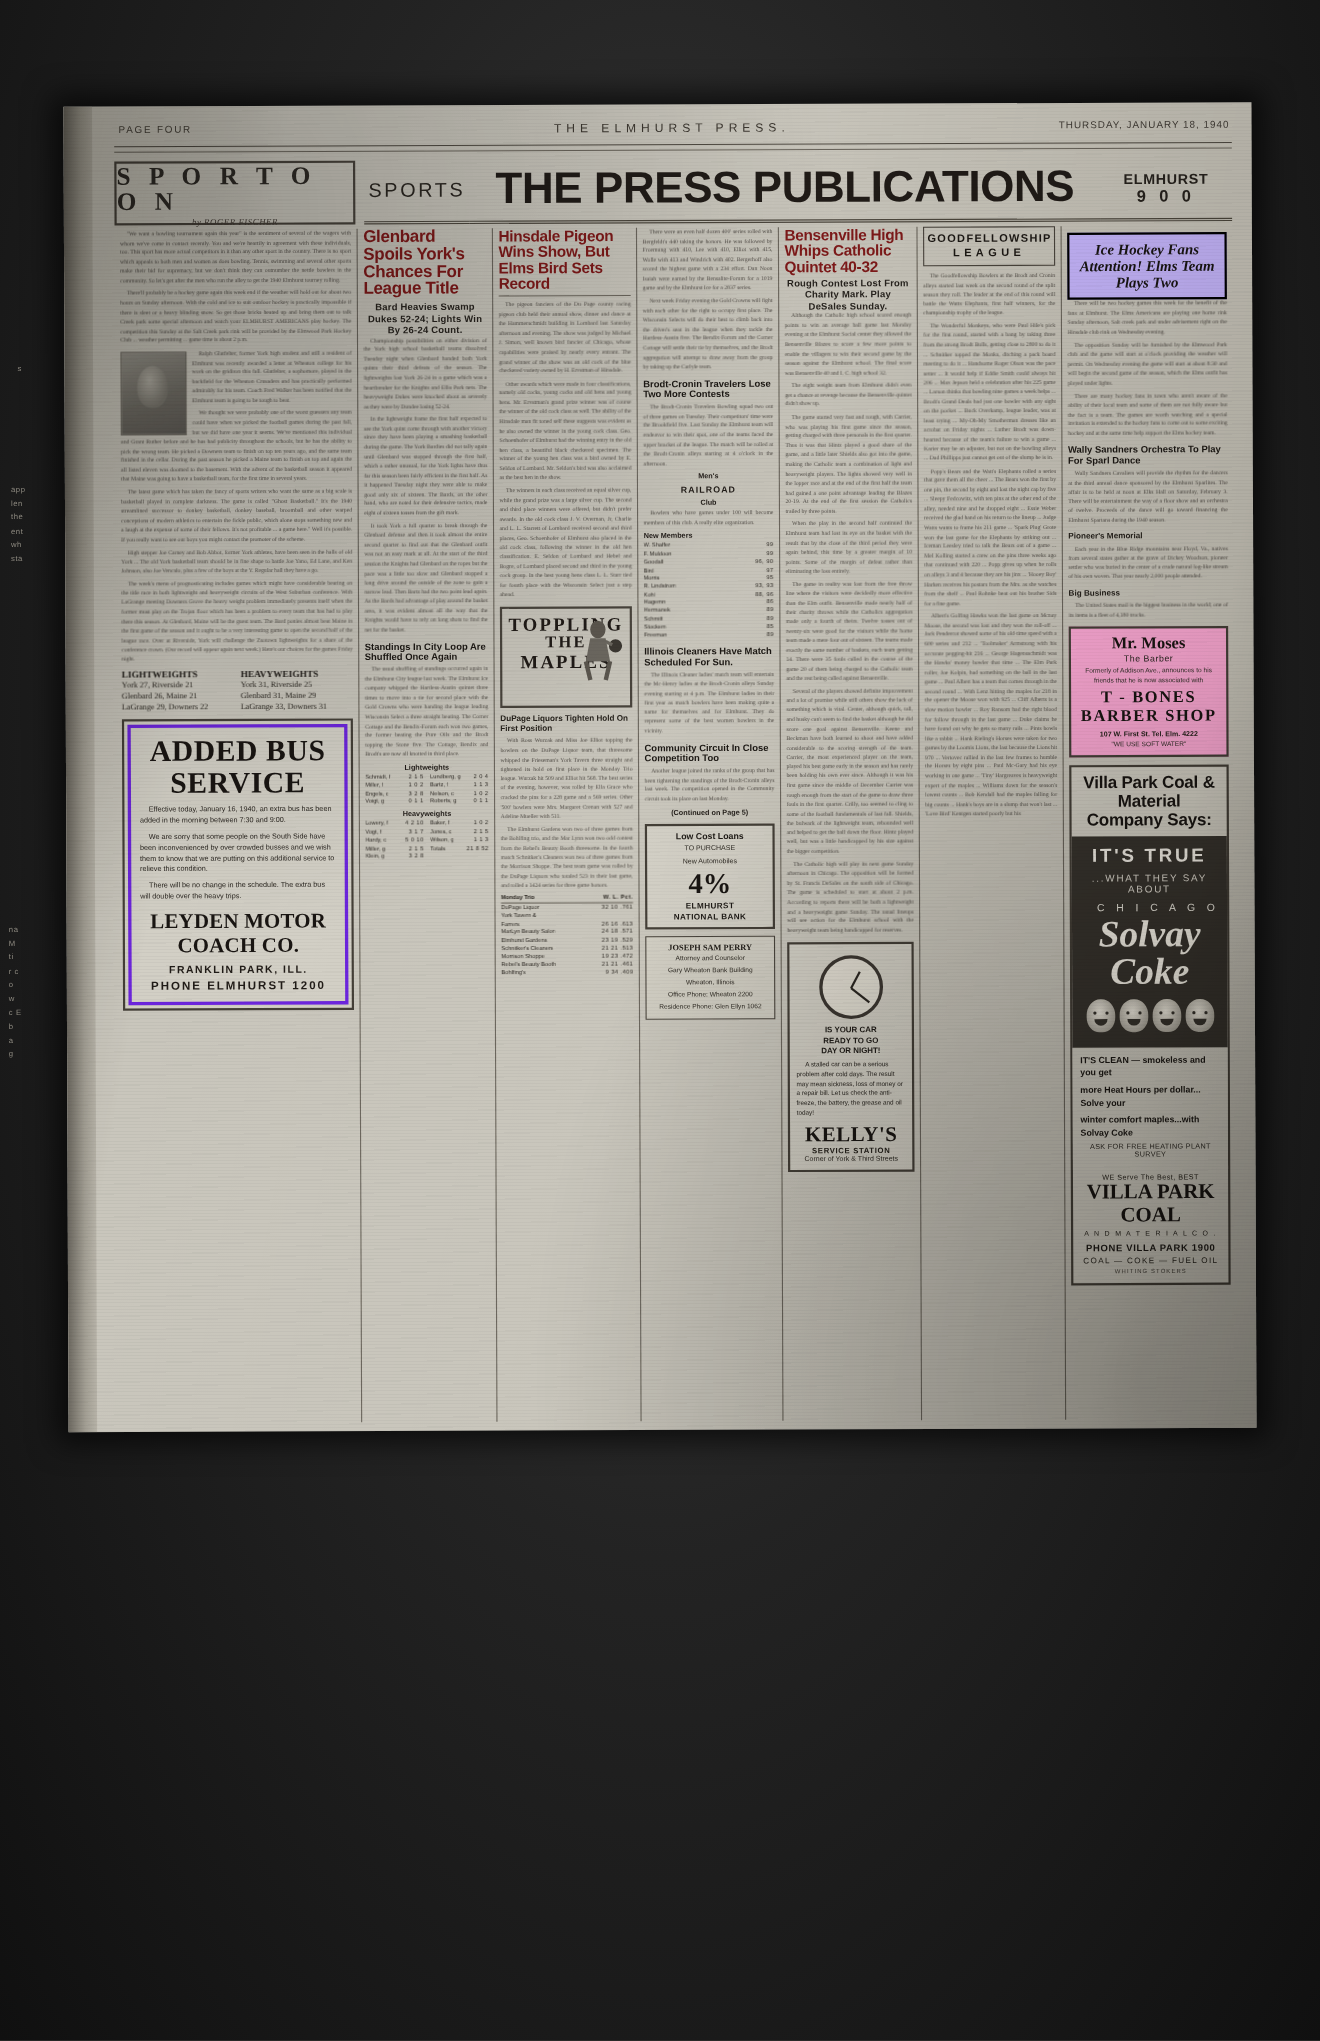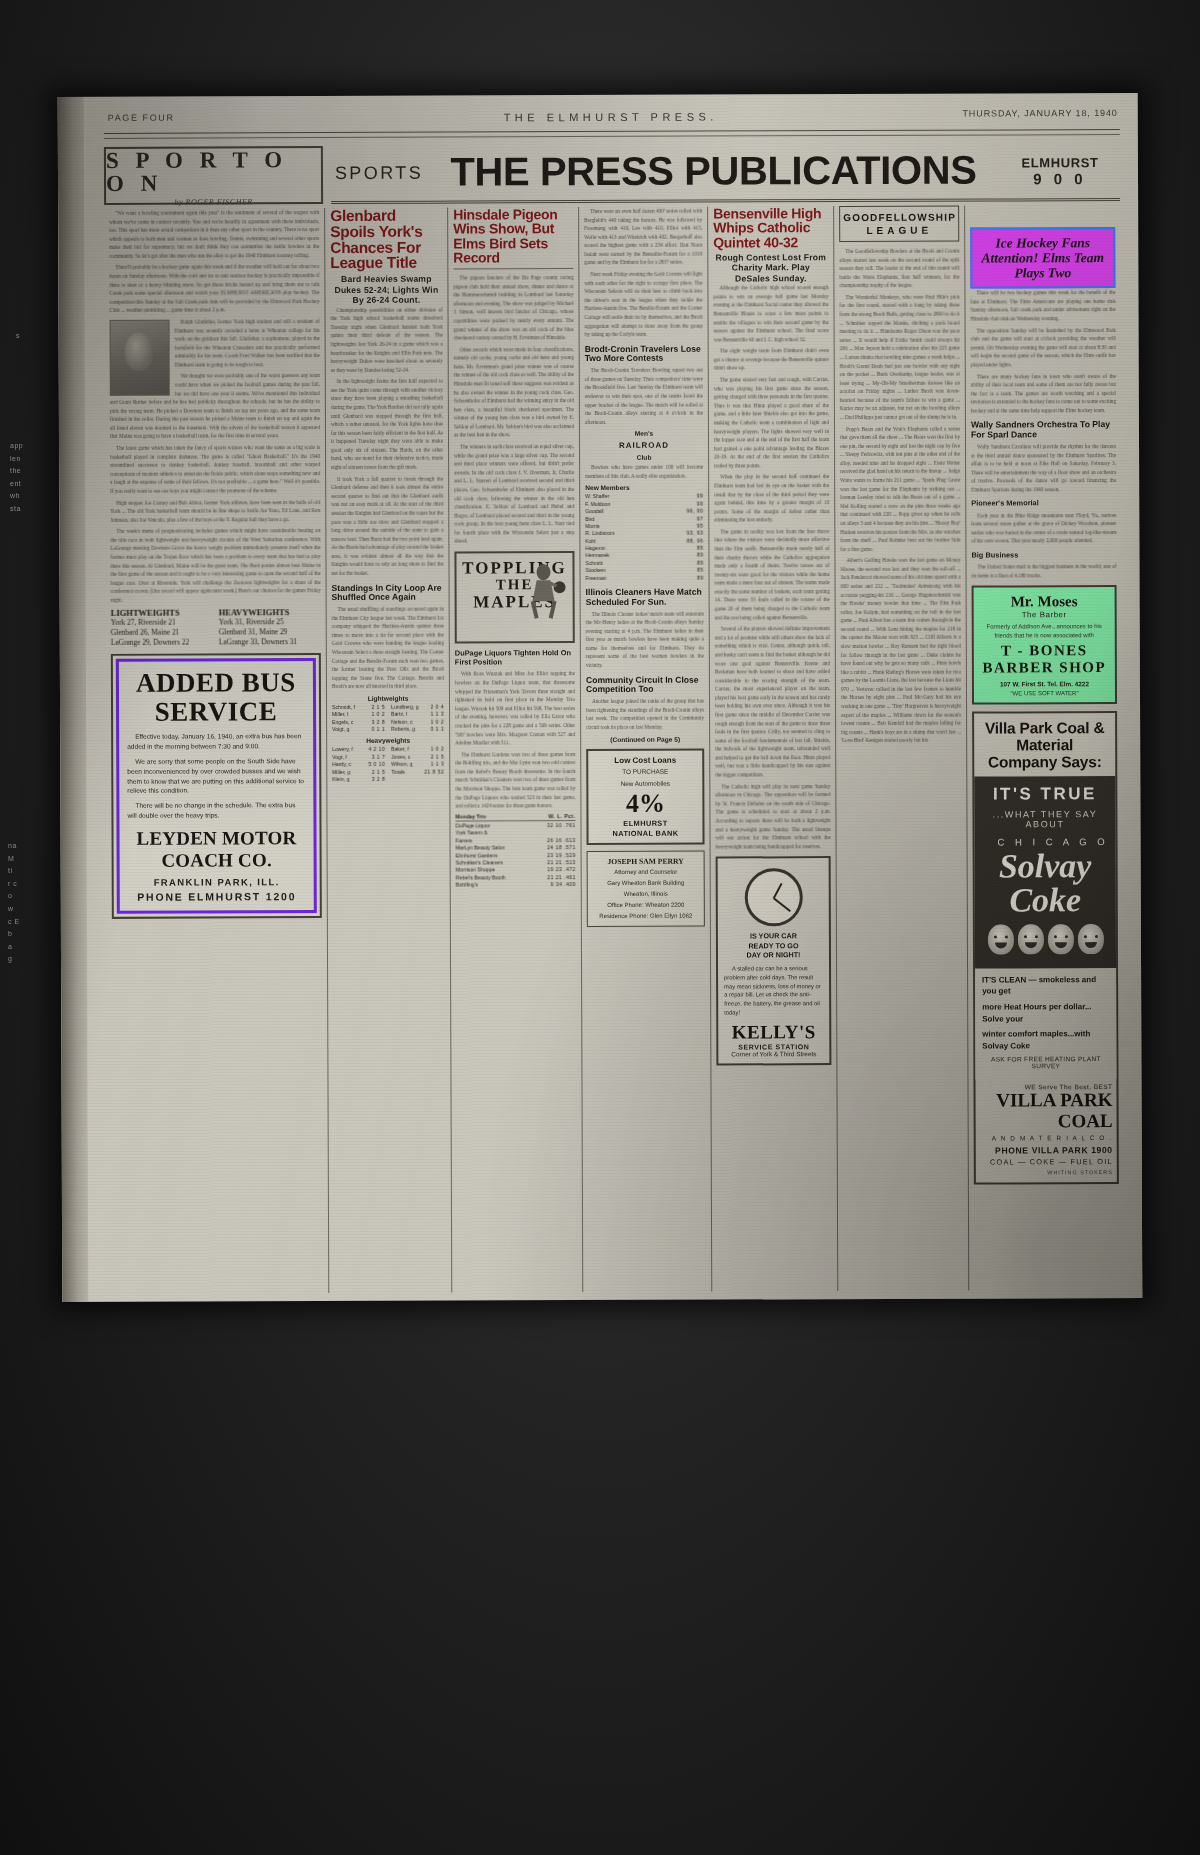--- a/index.html
+++ b/index.html
@@ -153,24 +153,24 @@
   .kelly{border:2px solid #46413a;margin-top:6px;padding:6px 4px;text-align:center;background:#cfccc2;}
   .clockwrap{display:flex;justify-content:center;margin:4px 0 5px;}
   .clock{width:52px;height:52px;border-radius:50%;border:3px solid #3f3a34;position:relative;background:#ddd9cf;}
   .clock i{position:absolute;left:50%;top:50%;background:#2e2a25;transform-origin:0 50%;}
   .kelly .k1{font-family:"Liberation Sans",sans-serif;font-weight:700;font-size:7.2px;line-height:1.3;color:#221e1a;}
   .kelly .k2{font-family:"Liberation Serif",serif;font-weight:700;font-size:19px;color:#1d1916;letter-spacing:.5px;margin-top:3px;}
   .kelly .k3{font-family:"Liberation Sans",sans-serif;font-weight:700;font-size:7px;color:#2a2620;letter-spacing:.6px;}
   .kelly .k4{font-family:"Liberation Sans",sans-serif;font-size:6.4px;color:#332f29;}
 
   
-  .hockeyad{border:2px solid #3b82f6;margin-top:22px;padding:6px 5px;background:#d946ef;}
+  .hockeyad{border:2px solid #000000;margin-top:6px;padding:6px 5px;background:#c4b5fd;}
   .hockeyad .h1{font-family:"Liberation Serif",serif;font-style:italic;font-weight:700;
     font-size:13.5px;line-height:1.12;color:#1d1916;text-align:center;}
-  .moses{border:2px solid #46413a;margin-top:6px;padding:6px 5px;text-align:center;background:#86efac;}
+  .moses{border:2px solid #46413a;margin-top:6px;padding:6px 5px;text-align:center;background:#f9a8d4;}
   .moses .m-a{font-family:"Liberation Serif",serif;font-weight:700;font-size:15px;color:#1d1916;}
   .moses .m-b{font-family:"Liberation Sans",sans-serif;font-size:8px;color:#2b2720;letter-spacing:.5px;}
   .moses .m-c{font-family:"Liberation Sans",sans-serif;font-size:6px;color:#3a352e;line-height:1.4;margin:3px 0;}
   .moses .m-d{font-family:"Liberation Serif",serif;font-weight:700;font-size:15px;letter-spacing:1.5px;color:#1d1916;line-height:1.15;}
   .moses .m-e{font-family:"Liberation Sans",sans-serif;font-weight:700;font-size:6.4px;color:#2b2720;margin-top:3px;}
   .moses .m-f{font-family:"Liberation Sans",sans-serif;font-size:6px;color:#3a352e;margin-top:3px;}
 
   
   .villa{border:2.5px solid #46413a;margin-top:7px;background:#cfccc2;}
   .villa-hd{text-align:center;font-family:"Liberation Sans",sans-serif;font-weight:700;
@@ -188,21 +188,21 @@
   .face{width:26px;height:30px;border-radius:48% 48% 45% 45%;
     background:radial-gradient(ellipse at 45% 38%,#f0ece2,#a8a49a 78%);position:relative;}
   .face::before,.face::after{content:"";position:absolute;top:11px;width:3px;height:3px;border-radius:50%;background:#3a3630;}
   .face::before{left:6px;} .face::after{right:6px;}
   .face i{position:absolute;left:7px;bottom:6px;width:12px;height:6px;border-radius:0 0 12px 12px;background:#3a3630;}
   .villa-claims{background:#cfccc2;padding:6px 7px;}
   .villa-claims .cl{font-family:"Liberation Sans",sans-serif;font-weight:700;font-size:8px;
     color:#201c18;line-height:1.45;margin-bottom:4px;}
   .villa-claims .cl2{font-family:"Liberation Sans",sans-serif;font-size:6.6px;color:#332f29;
     text-align:center;letter-spacing:.3px;margin-bottom:4px;}
-  .villa-foot{text-align:right;padding:4px 4px 7px;}
+  .villa-foot{text-align:center;padding:4px 4px 7px;}
   .villa-foot .f1{font-family:"Liberation Sans",sans-serif;font-size:6.6px;color:#2b2720;letter-spacing:.4px;}
   .villa-foot .f2{font-family:"Liberation Serif",serif;font-weight:700;font-size:19px;color:#1d1916;line-height:1.1;}
   .villa-foot .f3{font-family:"Liberation Sans",sans-serif;font-size:6.4px;letter-spacing:1.6px;color:#2f2b25;margin-top:2px;}
   .villa-foot .f4{font-family:"Liberation Sans",sans-serif;font-weight:700;font-size:8.6px;letter-spacing:.6px;color:#221e1a;margin-top:4px;}
   .villa-foot .f5{font-family:"Liberation Sans",sans-serif;font-size:7.4px;letter-spacing:1.2px;color:#2b2720;margin-top:2px;}
   .villa-foot .f6{font-family:"Liberation Sans",sans-serif;font-size:5.4px;letter-spacing:1px;color:#4a453e;margin-top:3px;}
 
   
   .scrap{position:absolute;font-family:"Liberation Sans",sans-serif;font-size:7px;
     color:#8e8a80;letter-spacing:.5px;line-height:1.8;}

